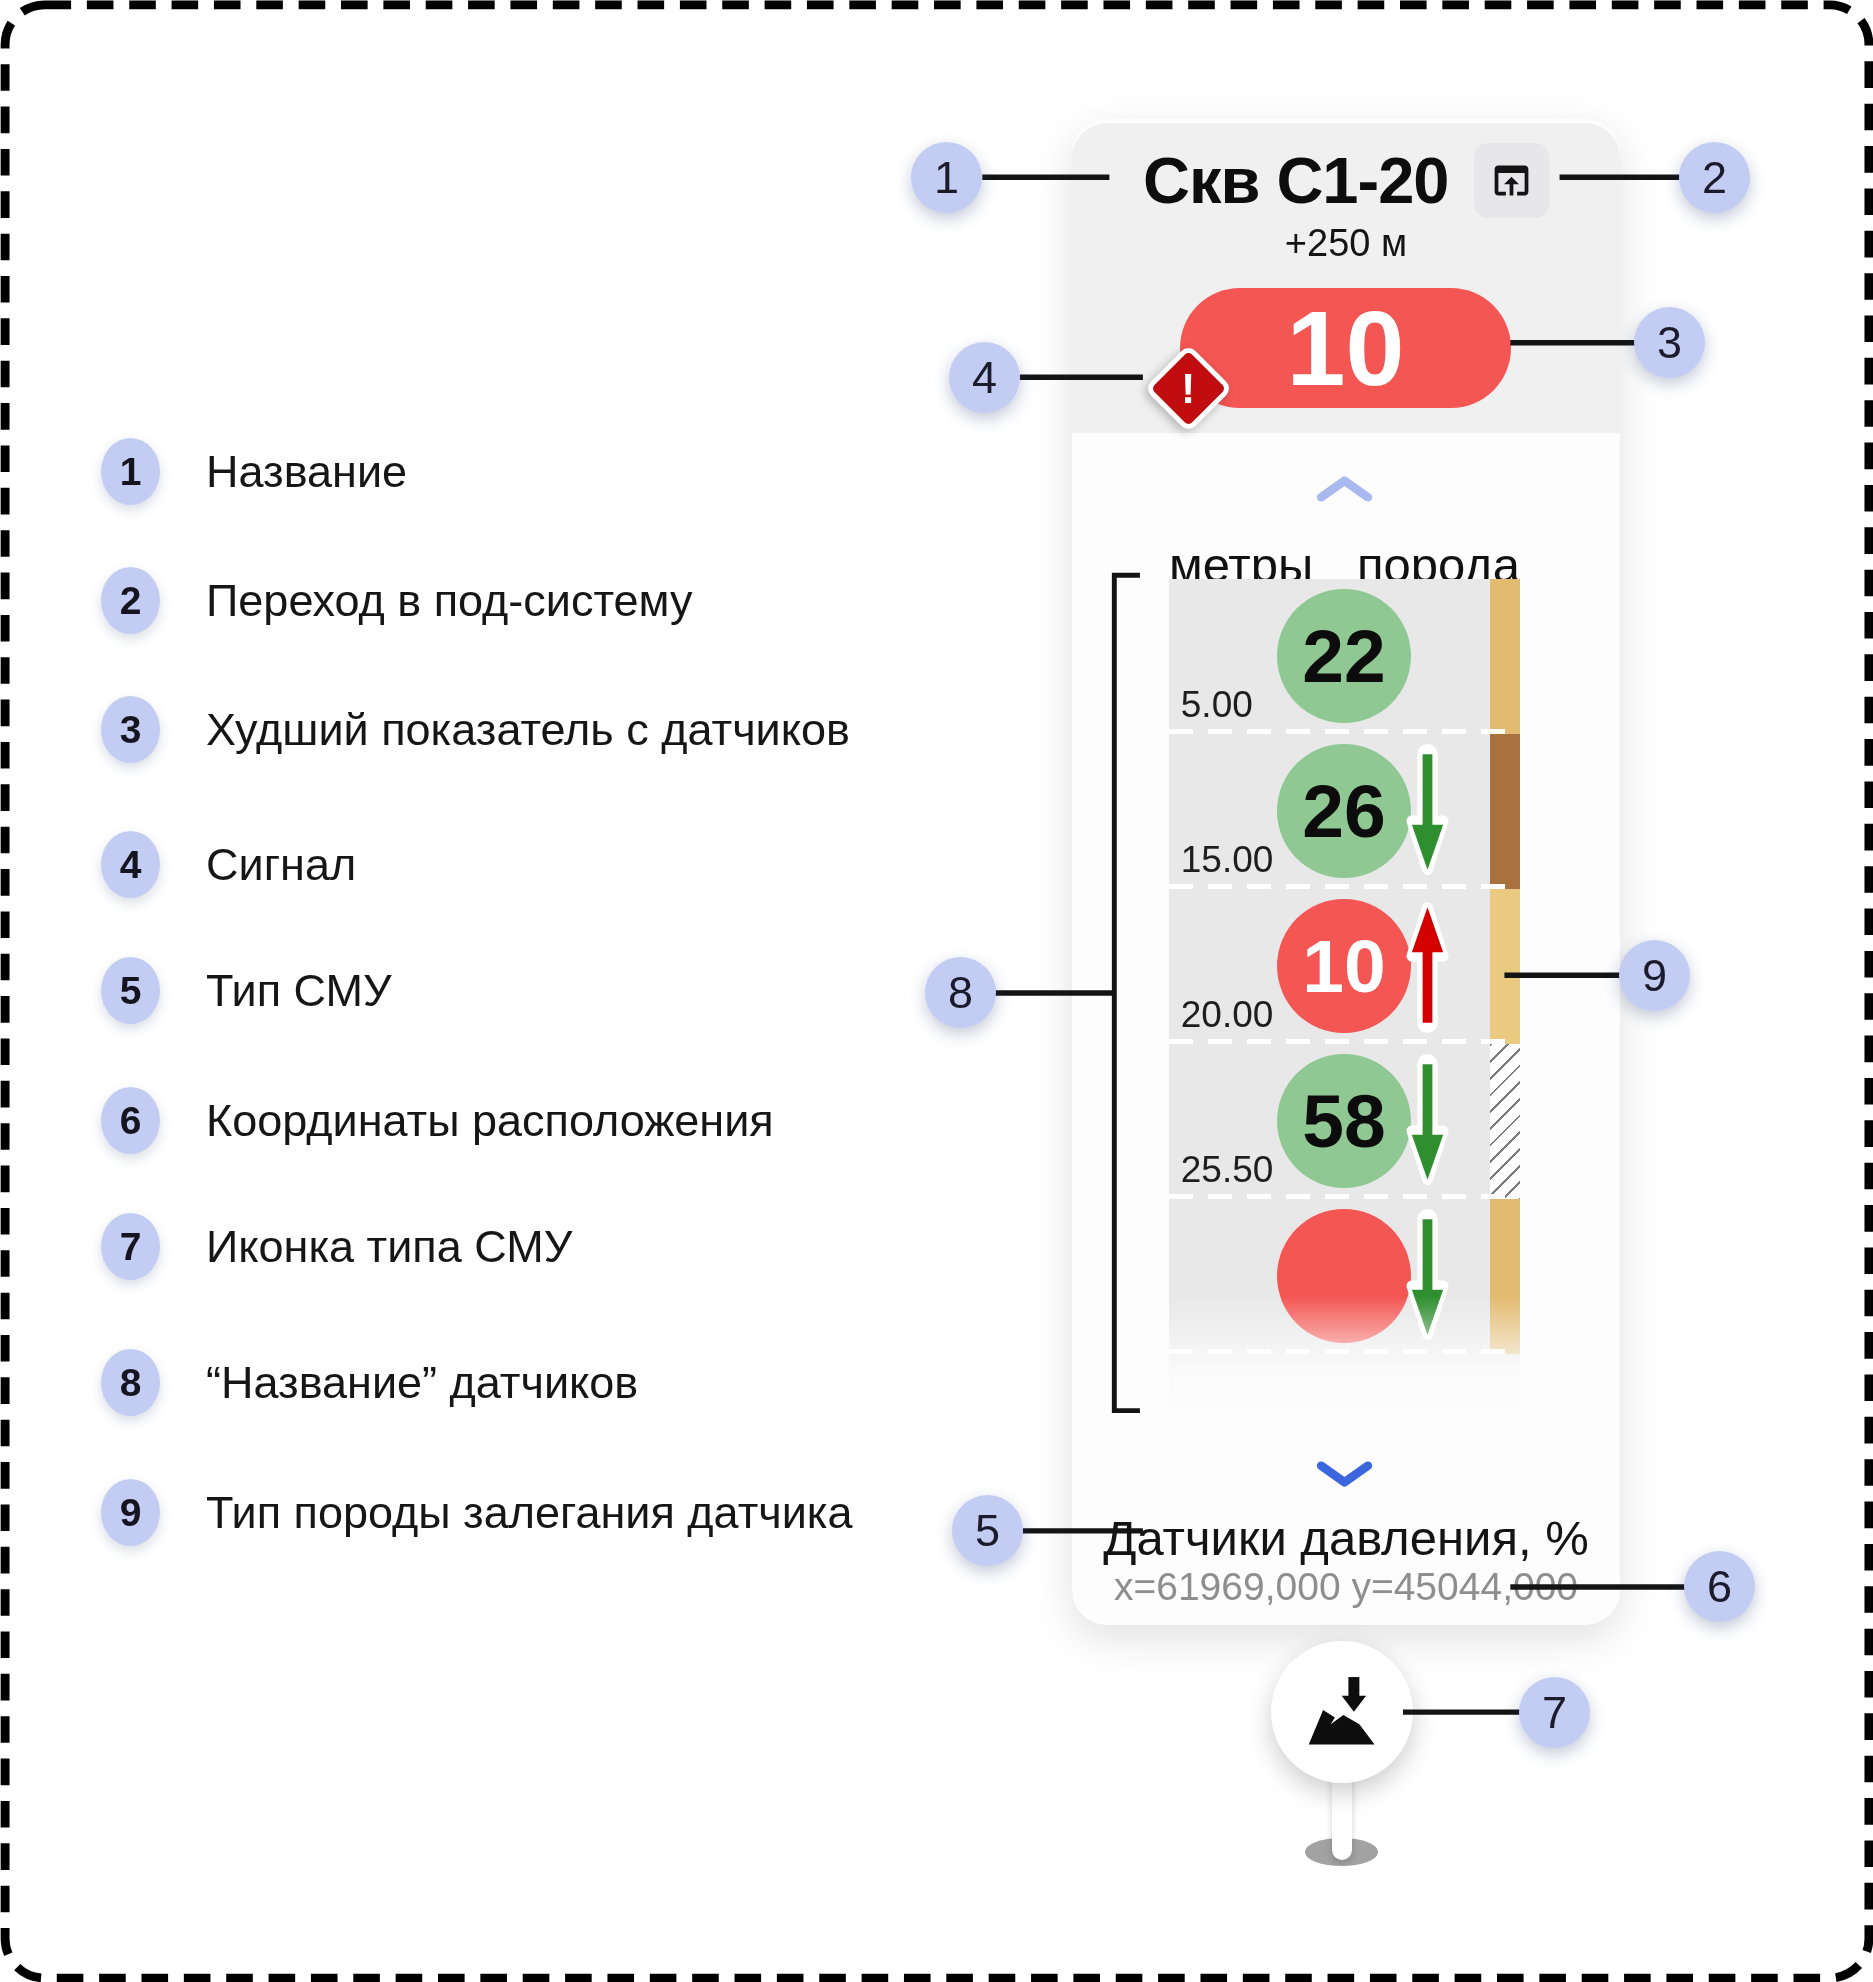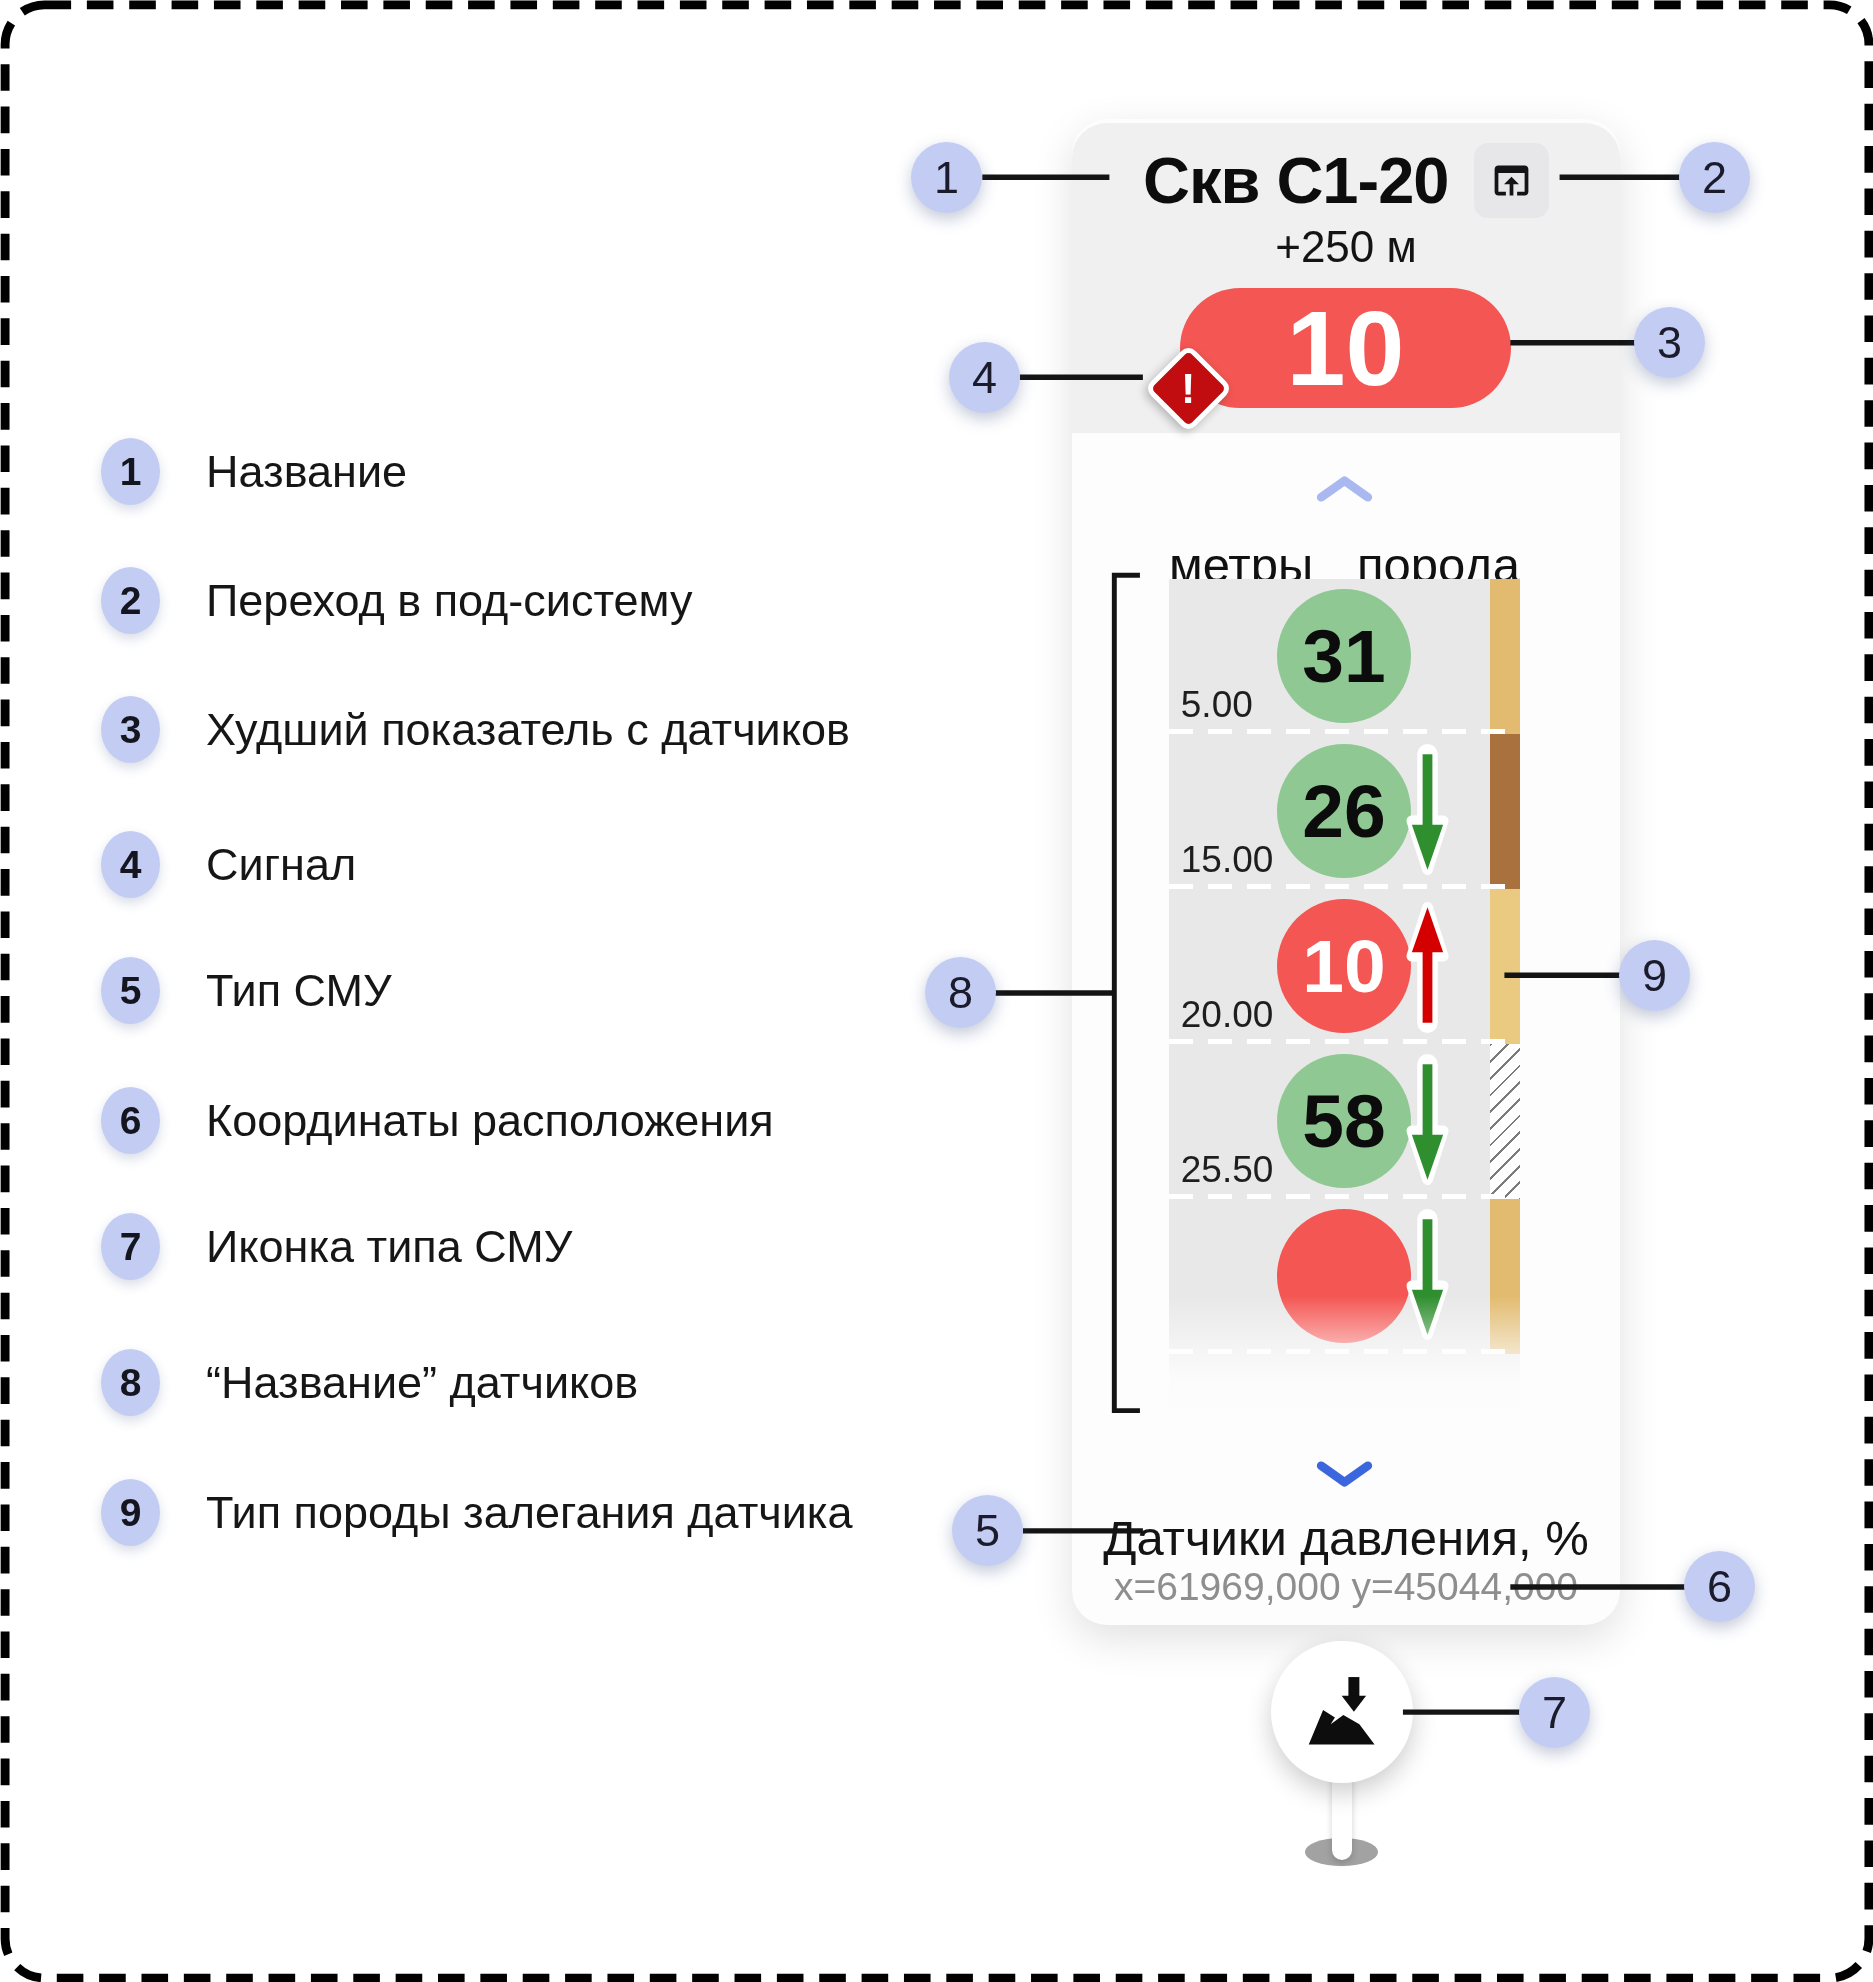--- a/index.html
+++ b/index.html
@@ -27,21 +27,21 @@
   #card{left:1072px;top:119px;width:548px;height:1506px;background:#fdfdfe;border-radius:35px;
         box-shadow:0 13.8px 41px rgba(0,0,0,.12);z-index:10;}
   #card-header{position:absolute;left:0;top:4px;width:548px;height:310px;background:#f0f0f1;
         border-radius:35px 35px 0 0;}
   #title-row{position:absolute;left:0;top:17.7px;width:548px;height:79px;
         display:flex;align-items:center;justify-content:center;gap:25.6px;}
   #well-title{font-size:65px;font-weight:700;color:#0d0d0d;letter-spacing:-1px;}
   #subsys-btn{width:75px;height:75px;border:none;border-radius:13.8px;background:#e7e7e9;
         display:flex;align-items:center;justify-content:center;cursor:pointer;padding:0;}
   #elevation{position:absolute;left:0;top:99px;width:548px;text-align:center;
-        font-size:44px;color:#141414;}
+        font-size:38px;color:#141414;}
   #worst-pill{position:absolute;left:108px;top:165px;width:331px;height:120px;border-radius:60px;
         background:#f45653;display:flex;align-items:center;justify-content:center;}
   #worst-pill span{font-size:106px;font-weight:700;color:#fff;}
   #alarm-diamond{position:absolute;left:83px;top:232px;width:69px;height:69px;z-index:4;}
   #alarm-diamond .dshape{position:absolute;left:2px;top:2px;width:53px;height:53px;background:#c20d10;
         border:5.9px solid #fff;border-radius:9.9px;transform:rotate(45deg);
         box-shadow:0 3.9px 9.9px rgba(0,0,0,.25);display:flex;align-items:center;justify-content:center;}
   #alarm-diamond .dshape span{transform:rotate(-45deg);color:#fff;font-weight:700;font-size:43px;line-height:1;}
 
   .chev{position:absolute;left:241px;width:63px;height:33px;cursor:pointer;}
@@ -186,21 +186,21 @@
 
     <div id="col-headers">
       <span>метры</span>
       <span>порода</span>
     </div>
 
     <div id="sensor-table">
         <div class="sensor-row">
           <div class="rock-strip" style="background:#e2bb70"></div>
           <div class="value-circle ok">
-            <span>31</span>
+            <span>22</span>
           </div>
           <div class="depth-label">5.00</div>
         </div>
         <div class="sensor-row">
           <div class="rock-strip" style="background:#a9713d"></div>
           <div class="value-circle ok">
             <span>26</span>
           </div>
           <svg class="trend" width="45" height="138" viewBox="0 0 46 140">
             <g>

